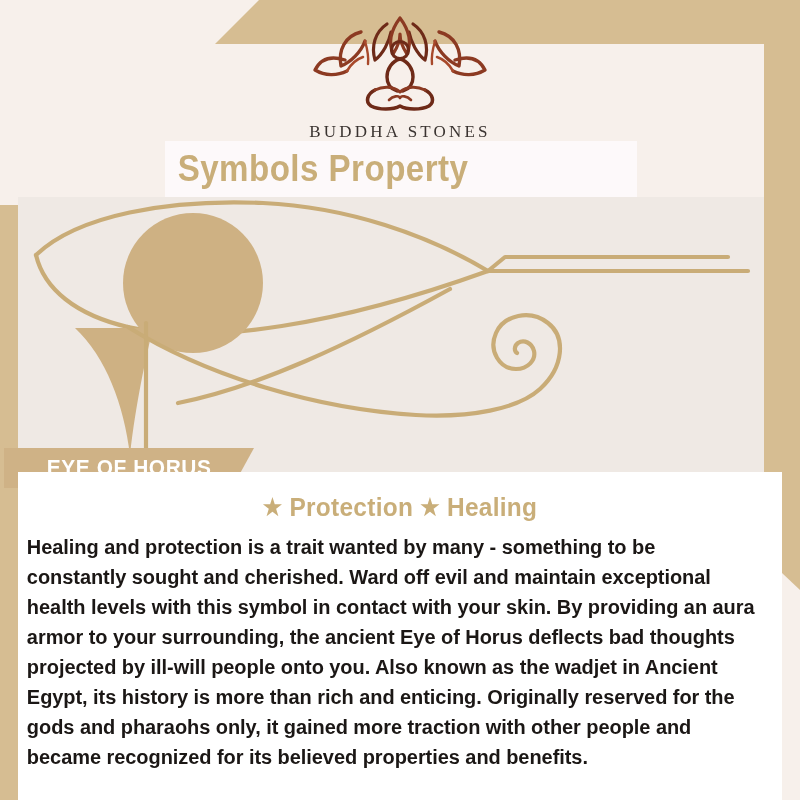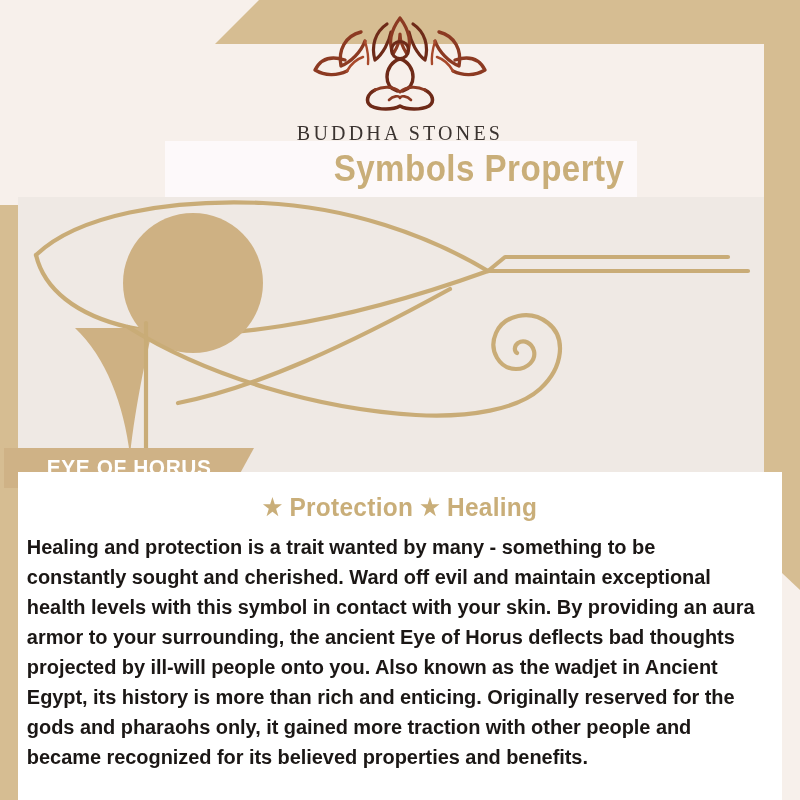--- a/index.html
+++ b/index.html
@@ -68,37 +68,37 @@
     text-align: center;
   }
   .logo-mark {
     display: block;
     margin: 0 auto;
   }
   .logo-wordmark {
     display: block;
     margin-top: 4px;
     font-family: "Liberation Serif", serif;
-    font-size: 20px;
+    font-size: 17px;
     letter-spacing: 3.2px;
     color: #3A3330;
     text-align: center;
   }
 
   
   .title-band {
     position: absolute;
     top: 141px;
     left: 165px;
     width: 472px;
     height: 56px;
     background: #FDF9FA;
     display: flex;
     align-items: center;
-    justify-content: flex-end;
+    justify-content: flex-start;
   }
   .title-text {
     font-family: "Liberation Sans Narrow", "Liberation Sans", sans-serif;
     font-weight: bold;
     font-size: 36px;
     color: #C9AE79;
     letter-spacing: 0.5px;
     transform: scaleX(0.92);
     transform-origin: center;
     white-space: nowrap;

